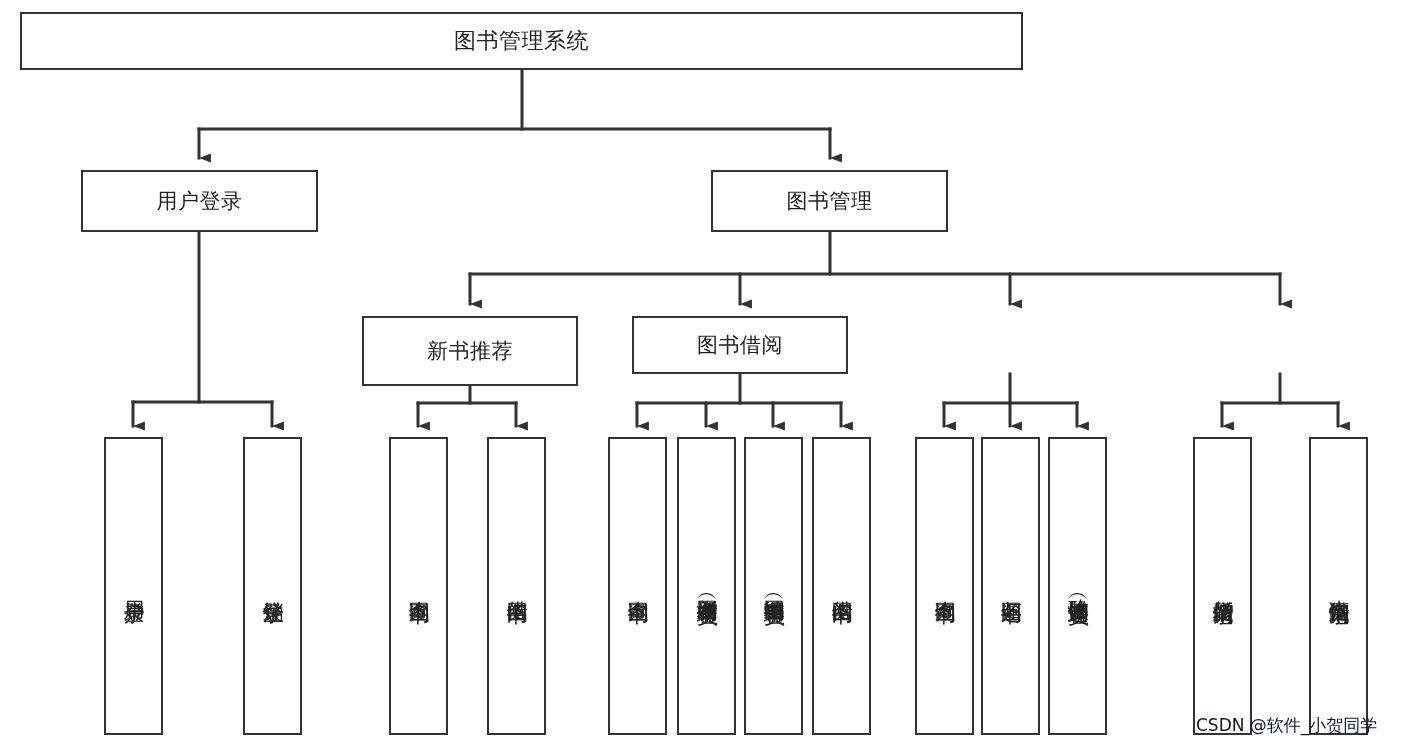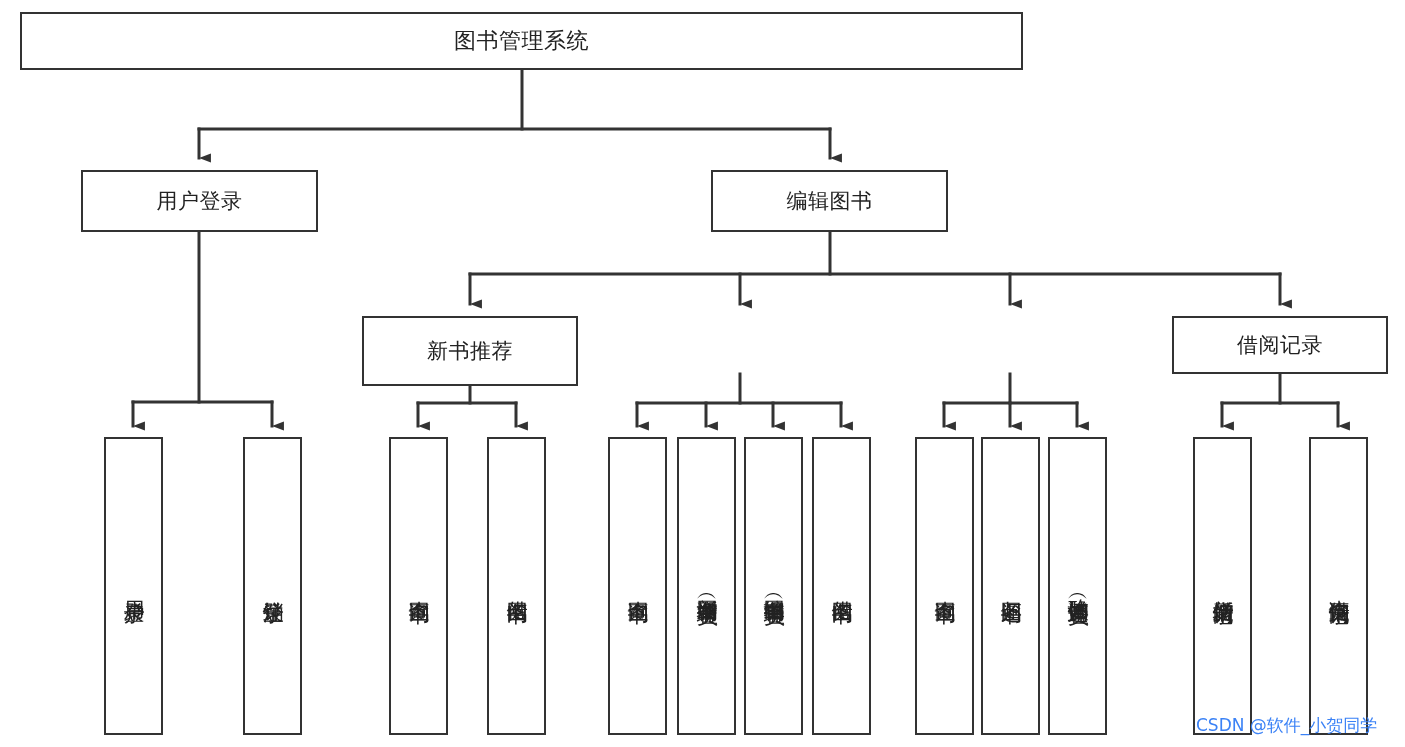--- a/index.html
+++ b/index.html
@@ -53,21 +53,21 @@
     line-height: 1.30;
     letter-spacing: 1px;
     max-height: 100%;
   }
   .node.root .label { font-size: 22px; }
   .watermark {
     position: absolute;
     left: 1196px;
     top: 714px;
     font-size: 17px;
-    color: #3b82f6;
+    color: #0f172a;
     white-space: nowrap;
     z-index: 5;
     font-family: "DejaVu Sans", "Liberation Sans", sans-serif;
   }
 </style>
 </head>
 <body>
 
 <div id="diagram-root">
 
@@ -122,28 +122,28 @@
   </svg>
 
   <div class="node root" style="left:20px; top:12px; width:1003px; height:58px;">
     <span class="label">图书管理系统</span>
   </div>
 
   <div class="node" style="left:81px; top:170px; width:237px; height:62px;">
     <span class="label">用户登录</span>
   </div>
   <div class="node" style="left:711px; top:170px; width:237px; height:62px;">
-    <span class="label">编辑图书</span>
+    <span class="label">图书管理</span>
   </div>
 
   <div class="node" style="left:362px; top:316px; width:216px; height:70px;">
     <span class="label">新书推荐</span>
   </div>
-  <div class="node" style="left:1172px; top:316px; width:216px; height:58px;">
-    <span class="label">借阅记录</span>
+  <div class="node" style="left:632px; top:316px; width:216px; height:58px;">
+    <span class="label">图书借阅</span>
   </div>
 
   <div class="node vertical" style="left:104px; top:437px; width:59px; height:298px;">
     <span class="label">用户登录</span>
   </div>
   <div class="node vertical" style="left:243px; top:437px; width:59px; height:298px;">
     <span class="label">注销登录</span>
   </div>
 
   <div class="node vertical" style="left:389px; top:437px; width:59px; height:298px;">

